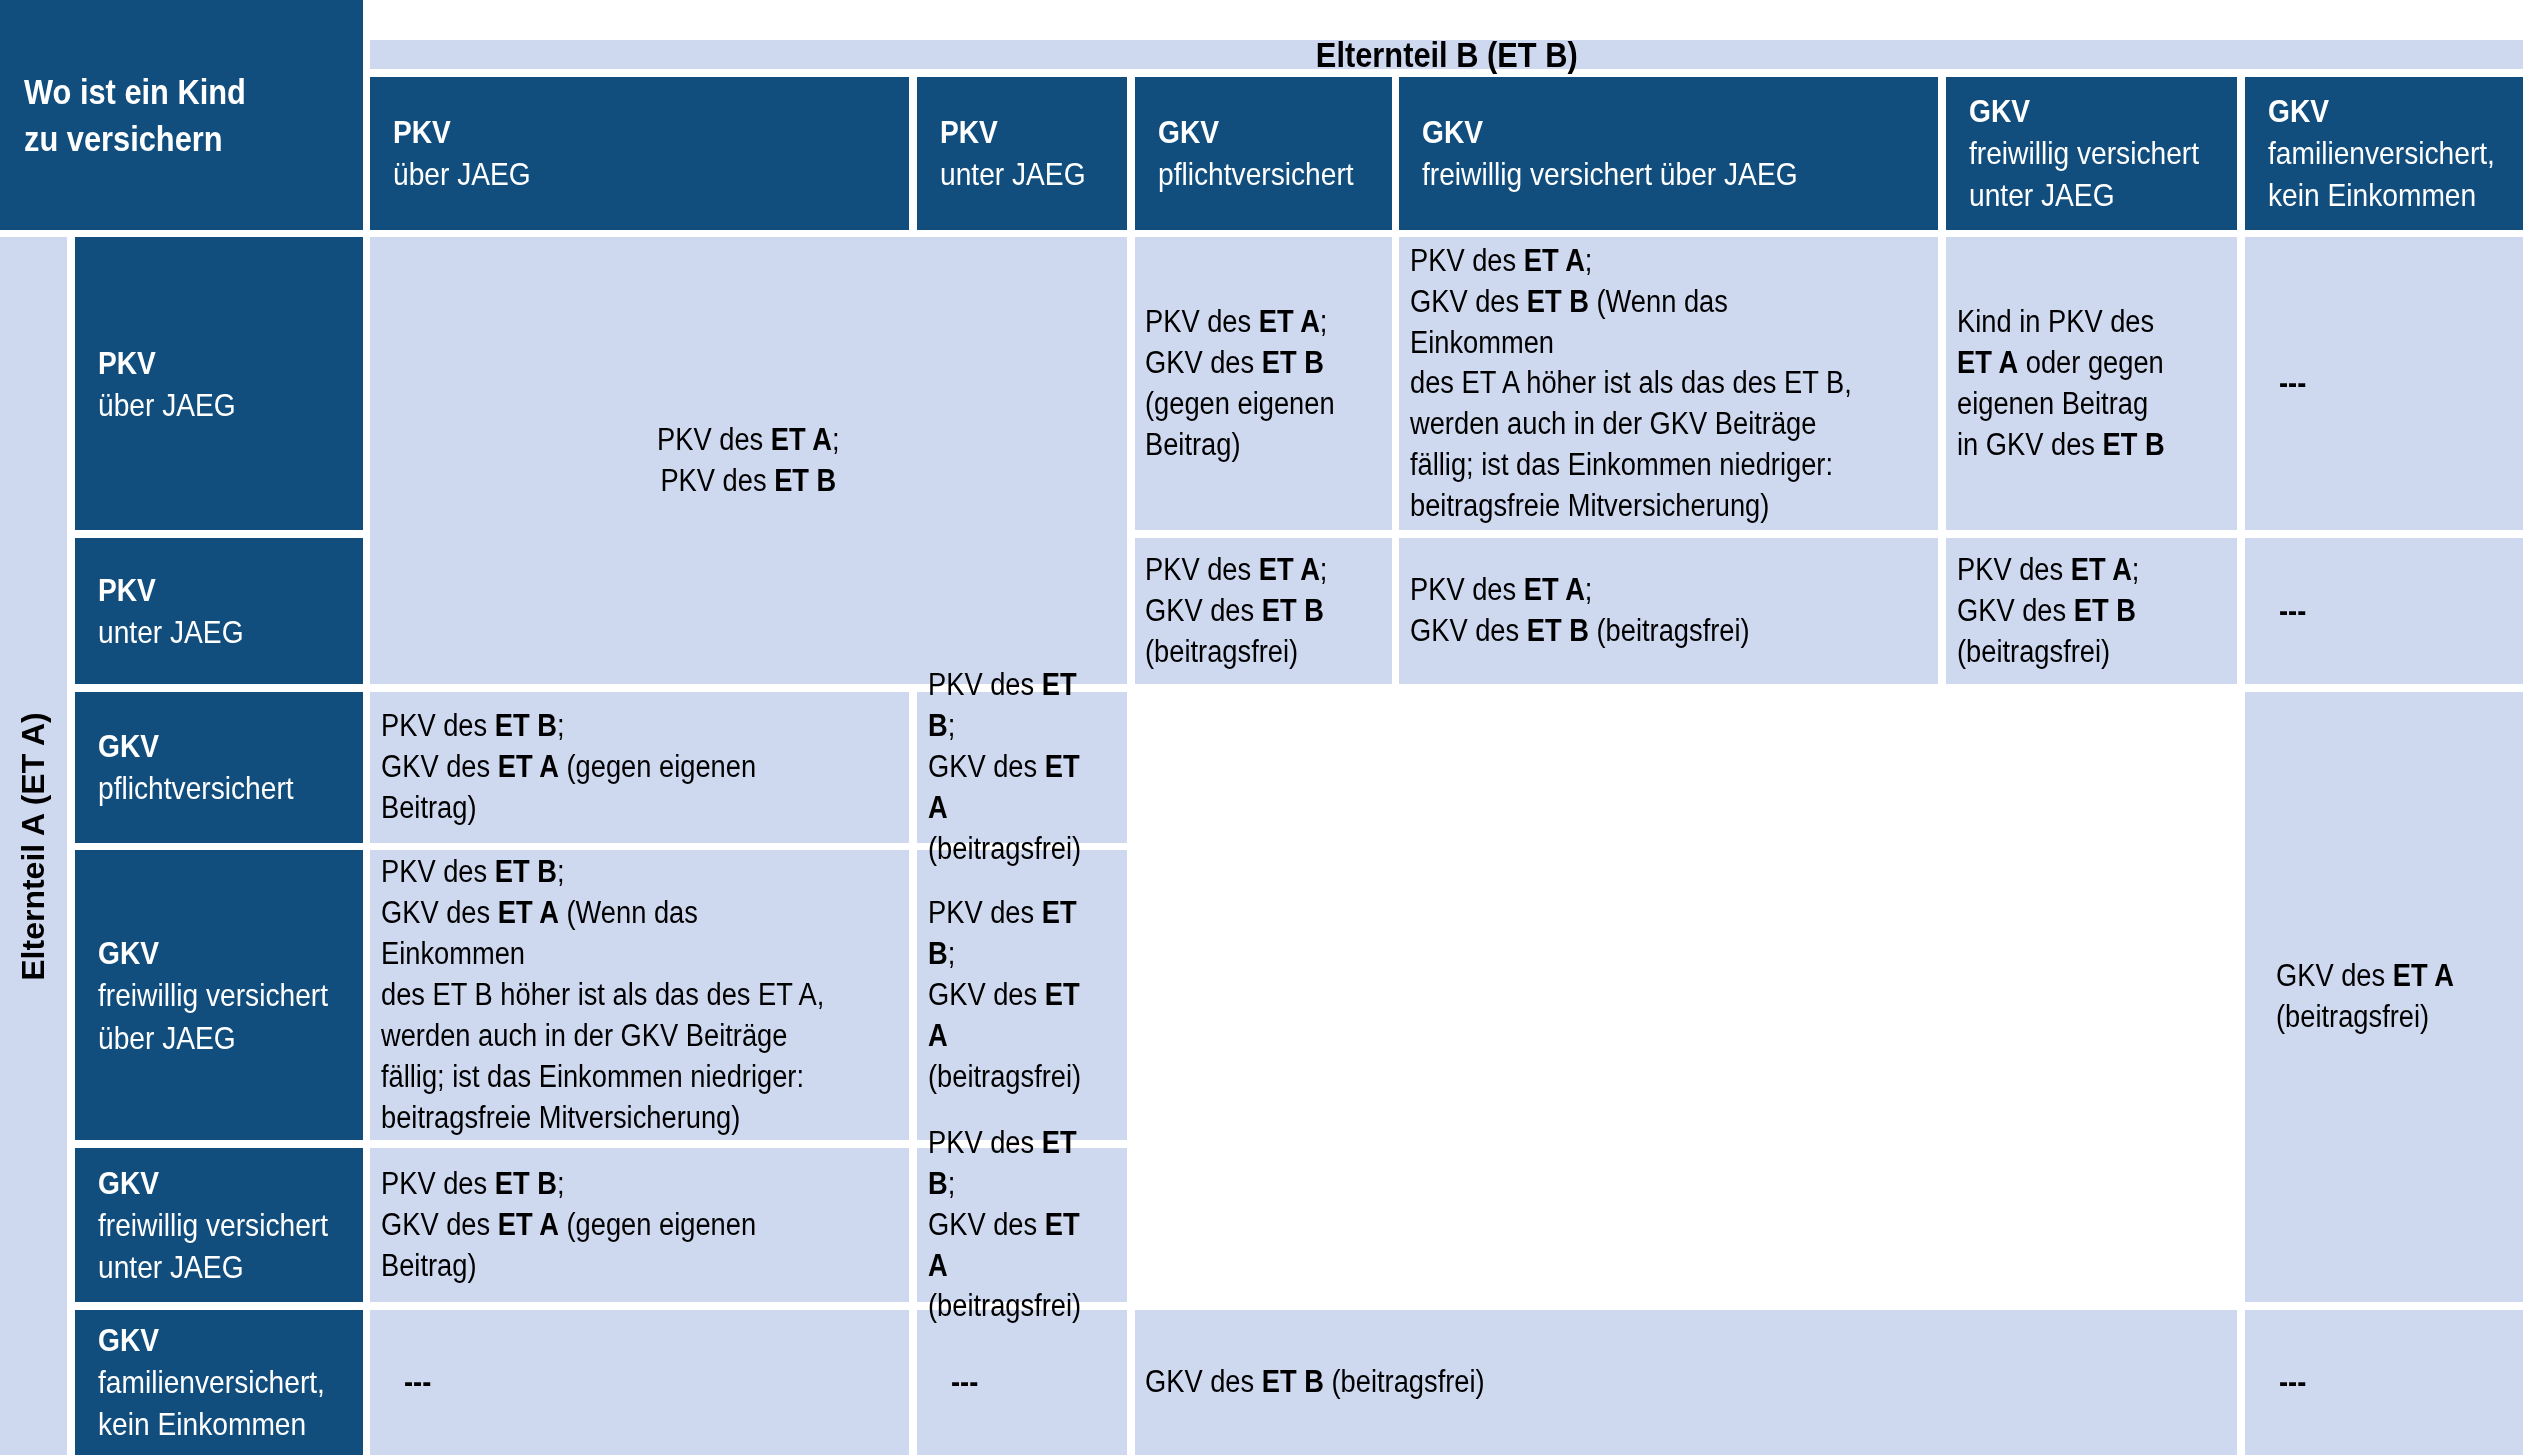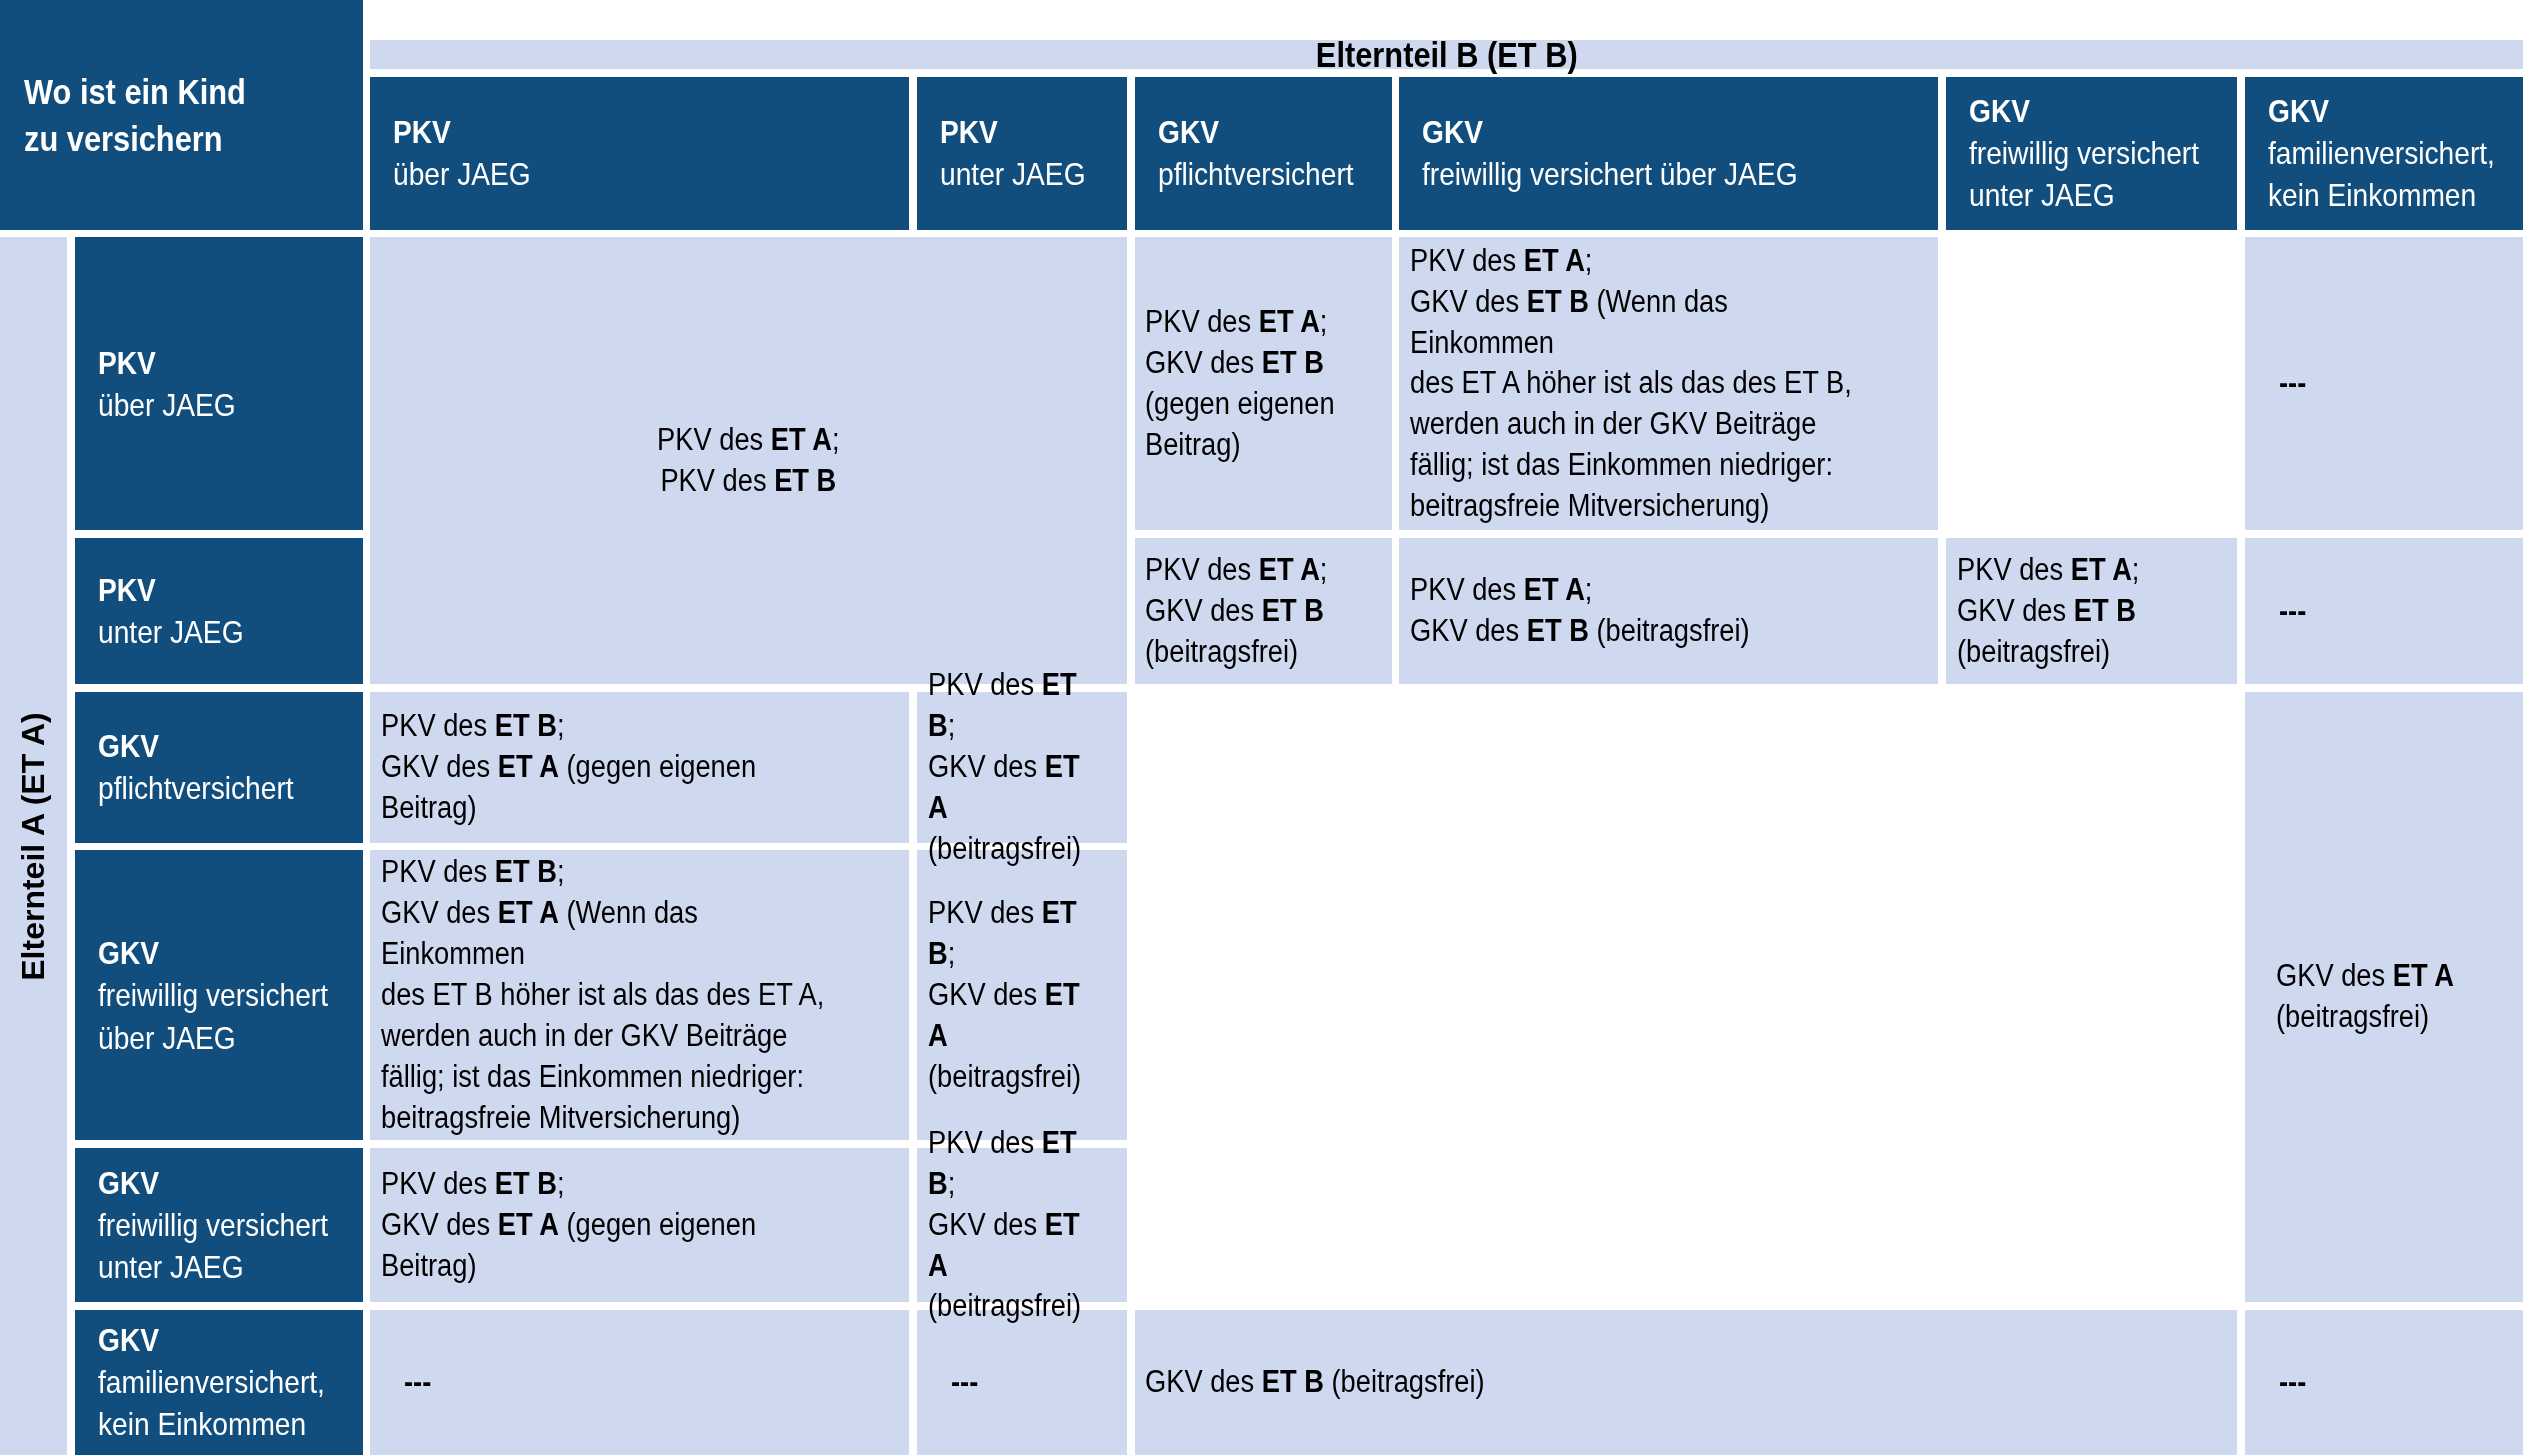--- a/index.html
+++ b/index.html
@@ -89,20 +89,23 @@
 
   <div class="cell center" style="grid-area:3/3/5/5">
       <div class="tx">PKV des <strong>ET A</strong>;<br>PKV des <strong>ET B</strong></div>
     </div>
   <div class="cell" style="grid-area:3/5/4/6">
       <div class="tx">PKV des <strong>ET A</strong>;<br>GKV des <strong>ET B</strong><br>(gegen eigenen<br>Beitrag)</div>
     </div>
   <div class="cell" style="grid-area:3/6/4/7">
       <div class="tx">PKV des <strong>ET A</strong>;<br>GKV des <strong>ET B</strong> (Wenn das Einkommen<br>des ET A höher ist als das des ET B,<br>werden auch in der GKV Beiträge<br>fällig; ist das Einkommen niedriger:<br>beitragsfreie Mitversicherung)</div>
     </div>
+  <div class="cell" style="grid-area:3/7/4/8">
+      <div class="tx">Kind in PKV des<br><strong>ET A</strong> oder gegen<br>eigenen Beitrag<br>in GKV des <strong>ET B</strong></div>
+    </div>
   <div class="cell dash padlg" style="grid-area:3/8/4/9">
       <div class="tx">---</div>
     </div>
 
   <div class="cell" style="grid-area:4/5/5/6">
       <div class="tx">PKV des <strong>ET A</strong>;<br>GKV des <strong>ET B</strong><br>(beitragsfrei)</div>
     </div>
   <div class="cell" style="grid-area:4/6/5/7">
       <div class="tx">PKV des <strong>ET A</strong>;<br>GKV des <strong>ET B</strong> (beitragsfrei)</div>
     </div>

